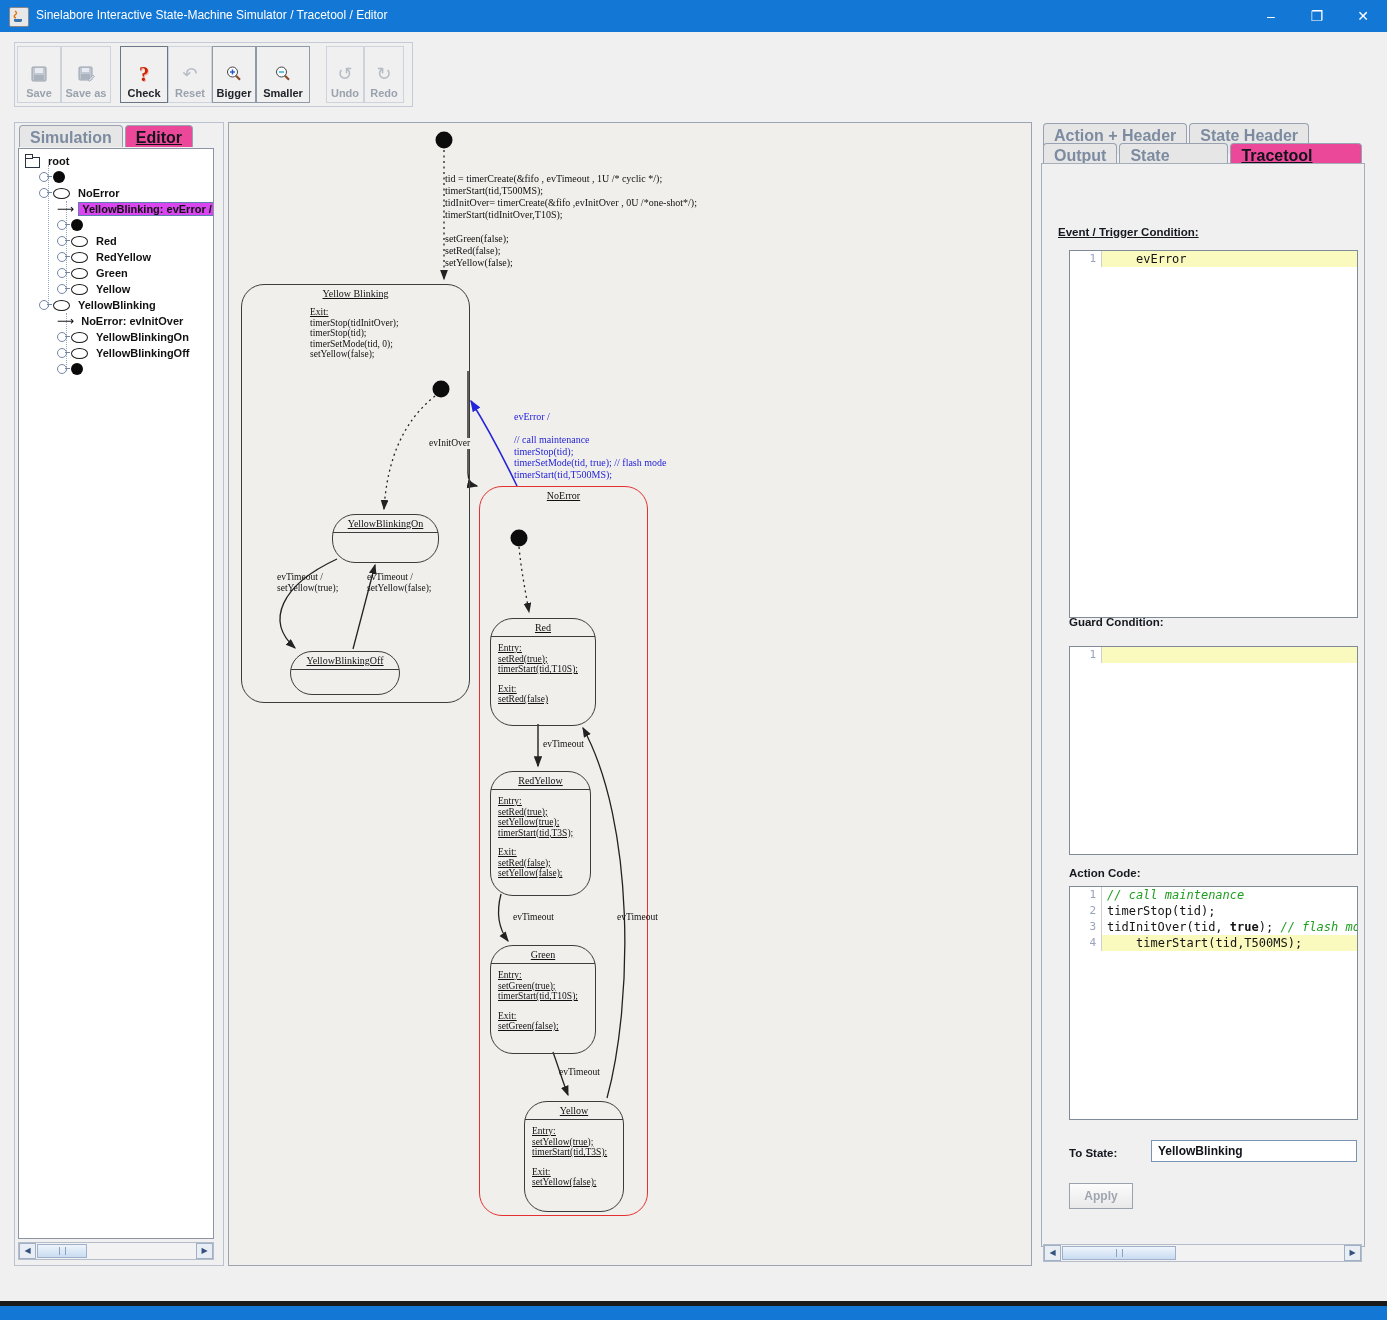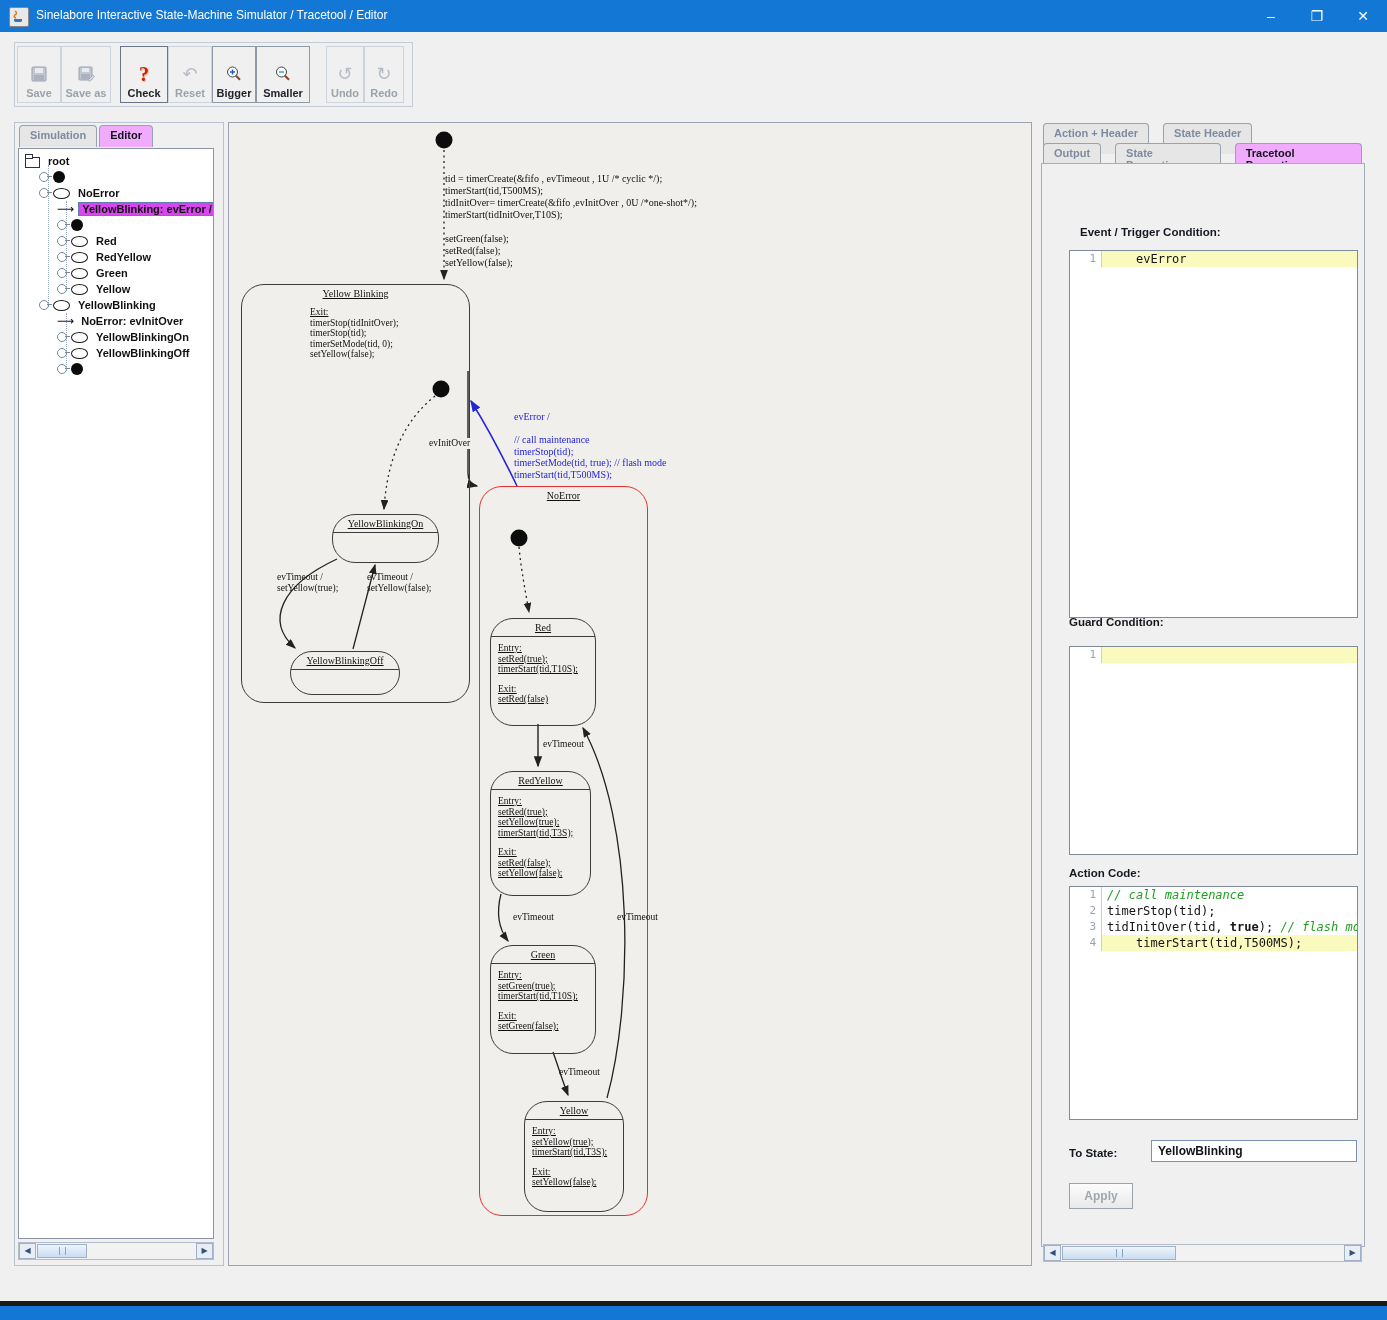--- a/index.html
+++ b/index.html
@@ -22,22 +22,22 @@
   .tbtn.disabled .tlbl{color:#9aa2ae;}
   .tbtn.focusb{border:1px solid #6a7686;}
   .tbtn.bord{border:1px solid #8e9aa8;}
   .tbgap{width:9px;} .tbgap2{width:16px;}
   .qmark{font-family:"Liberation Serif",serif;font-size:20px;font-weight:bold;color:#cc2200;text-shadow:1px 1px 0 #f4b0a0;}
   .curve-ic{font-size:18px;color:#b6bcc6;line-height:16px;}
   
   .lpanel{position:absolute;left:14px;top:122px;width:208px;height:1142px;background:#f0f0f0;border:1px solid #b9c2ce;}
   .ltabs{position:absolute;left:4px;top:2px;height:22px;display:flex;}
   .tab{border:1px solid #98a2b0;border-bottom:none;border-radius:4px 4px 0 0;padding:3px 10px 2px 10px;
-       font-size:11px;font-weight:bold;background:#e6e6e6;color:#7d8ba0;margin-right:2px;}
-  .tab.sel{background:#f0abfc;color:#10131a;}
+       font-size:16px;font-weight:bold;background:#e6e6e6;color:#7d8ba0;margin-right:2px;}
+  .tab.sel{background:#ec4899;color:#10131a;text-decoration:underline;}
   .treebox{position:absolute;left:3px;top:25px;width:194px;height:1089px;background:#fff;border:1px solid #8b95a4;overflow:hidden;}
   .tree{position:relative;padding-top:4px;font-size:11px;font-weight:bold;color:#111;}
   .trow{height:16px;display:flex;align-items:center;position:relative;}
   .d1{margin-left:20px;} .d2{margin-left:38px;}
   .knob{width:8px;height:8px;border:1.5px solid #7386a2;border-radius:50%;margin-right:4px;flex:none;position:relative;}
   .knob:after{content:"";position:absolute;left:7px;top:3px;width:5px;height:1px;background:#7386a2;}
   .ticon{margin-right:5px;flex:none;}
   .folder{width:13px;height:9px;border:1px solid #2a3342;background:#fff;position:relative;margin-top:2px;}
   .folder:before{content:"";position:absolute;left:-1px;top:-4px;width:6px;height:3px;border:1px solid #2a3342;background:#fff;}
   .idot{width:12px;height:12px;border-radius:50%;background:#0a0a0a;}
@@ -63,21 +63,21 @@
   .sttl{height:17px;line-height:17px;text-align:center;font-size:10px;white-space:nowrap;overflow:hidden;}
   .leaf .sttl{border-bottom:1.2px solid #3c3c3c;}
   .stbody{padding:6px 3px 0 7px;line-height:10.5px;}
   .codeblk{white-space:pre;}
   .ul{text-decoration:underline;}
   .gap{margin-top:9px;}
   .ne{border-color:#e53030;}
   .ybbody{position:absolute;left:68px;top:22px;line-height:10.5px;}
   
   .rpanel{position:absolute;left:1038px;top:120px;width:326px;height:1146px;}
-  .rtabrow{position:absolute;display:flex;height:31px;gap:12px;}
+  .rtabrow{position:absolute;display:flex;height:31px;}
   .rcontent{position:absolute;left:3px;top:43px;width:322px;height:1082px;background:#f0f0f0;border:1px solid #a6aeba;}
   .seclabel{position:absolute;font-size:11.5px;font-weight:bold;color:#14181e;}
   .editor{position:absolute;background:#fff;border:1px solid #7f8b99;overflow:hidden;}
   .cline{display:flex;height:16px;font-family:"DejaVu Sans Mono",monospace;font-size:12px;line-height:16px;}
   .ln{width:26px;flex:none;background:#fff;border-right:1px solid #cfcfcf;color:#97a2bc;text-align:right;
       padding-right:5px;font-size:11px;}
   .cc{flex:1;padding-left:5px;white-space:pre;color:#141414;}
   .hl .cc{background:#fafabe;padding-left:34px;}
   .cmt{color:#1f9e1f;font-style:italic;}
   .kw{font-weight:bold;}
@@ -386,21 +386,21 @@
       <div class="tab">Action + Header</div>
       <div class="tab">State Header</div>
     </div>
     <div class="rtabrow" style="left:5px;top:23px;">
       <div class="tab">Output</div>
       <div class="tab">State Properties</div>
       <div class="tab sel">Tracetool Properties</div>
     </div>
 
     <div class="rcontent">
-      <div class="seclabel" style="left:38px;top:62px;">Event / Trigger Condition:</div>
+      <div class="seclabel" style="left:16px;top:62px;text-decoration:underline;">Event / Trigger Condition:</div>
       <div class="editor" style="left:27px;top:86px;width:287px;height:366px;">
         <div class="cline hl">
           <span class="ln">1</span>
           <span class="cc">evError</span>
         </div>
       </div>
 
       <div class="seclabel" style="left:27px;top:452px;">Guard Condition:</div>
       <div class="editor" style="left:27px;top:482px;width:287px;height:207px;">
         <div class="cline hl">

